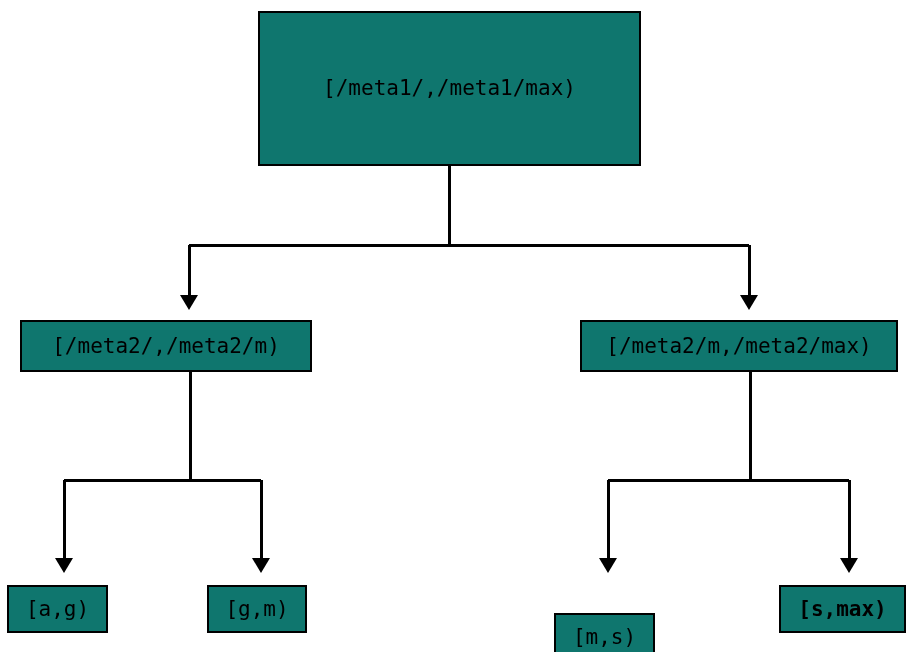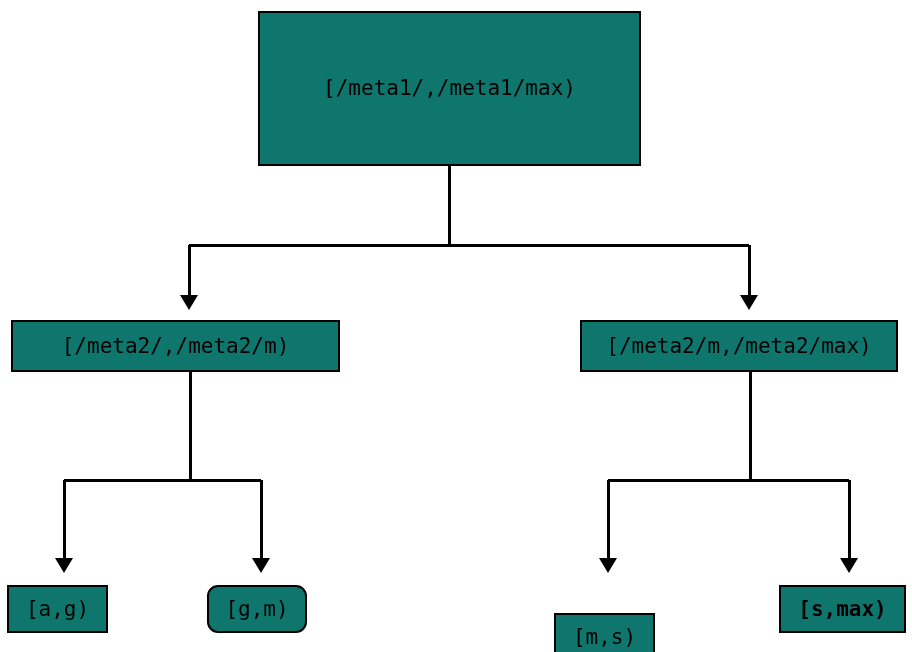--- a/index.html
+++ b/index.html
@@ -69,33 +69,33 @@
       <line x1="608" y1="480" x2="608" y2="558" stroke="#000000" stroke-width="3" shape-rendering="crispEdges"></line>
       <line x1="849" y1="480" x2="849" y2="558" stroke="#000000" stroke-width="3" shape-rendering="crispEdges"></line>
       <polygon points="599,558 617,558 608,573" fill="#000000"></polygon>
       <polygon points="840,558 858,558 849,573" fill="#000000"></polygon>
     </svg>
 
   <div class="node node-root" style="left:258px; top:11px; width:383px; height:155px;">
     <span class="node-label">[/meta1/,/meta1/max)</span>
   </div>
 
-  <div class="node node-mid" style="left:11px; top:320px; width:329px; height:52px;">
+  <div class="node node-mid" style="left:20px; top:320px; width:292px; height:52px;">
     <span class="node-label">[/meta2/,/meta2/m)</span>
   </div>
 
   <div class="node node-mid" style="left:580px; top:320px; width:318px; height:52px;">
     <span class="node-label">[/meta2/m,/meta2/max)</span>
   </div>
 
   <div class="node node-leaf" style="left:7px; top:585px; width:101px; height:48px;">
     <span class="node-label">[a,g)</span>
   </div>
 
-  <div class="node node-leaf" style="left:207px; top:585px; width:100px; height:48px;border-radius:11px;">
+  <div class="node node-leaf" style="left:207px; top:585px; width:100px; height:48px;">
     <span class="node-label">[g,m)</span>
   </div>
 
   <div class="node node-leaf" style="left:554px; top:613px; width:101px; height:48px;">
     <span class="node-label">[m,s)</span>
   </div>
 
   <div class="node node-leaf" style="left:779px; top:585px; width:127px; height:48px;font-weight:bold;">
     <span class="node-label">[s,max)</span>
   </div>

